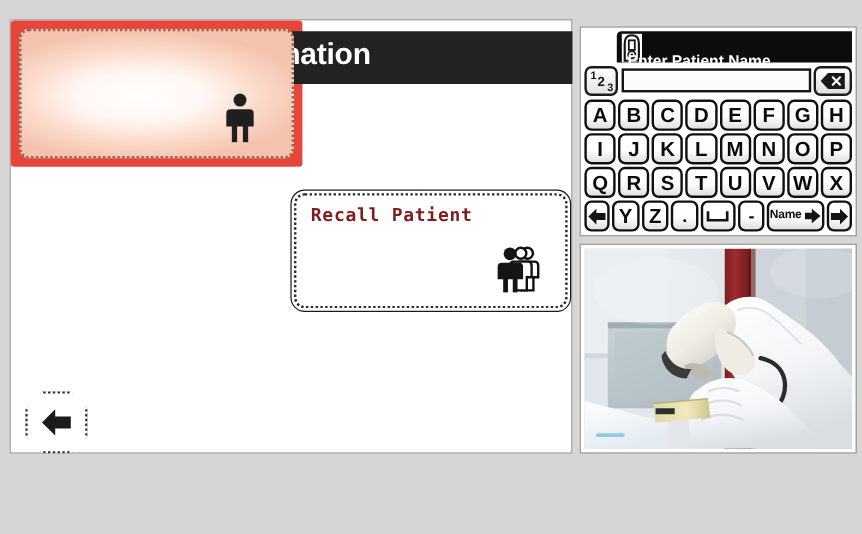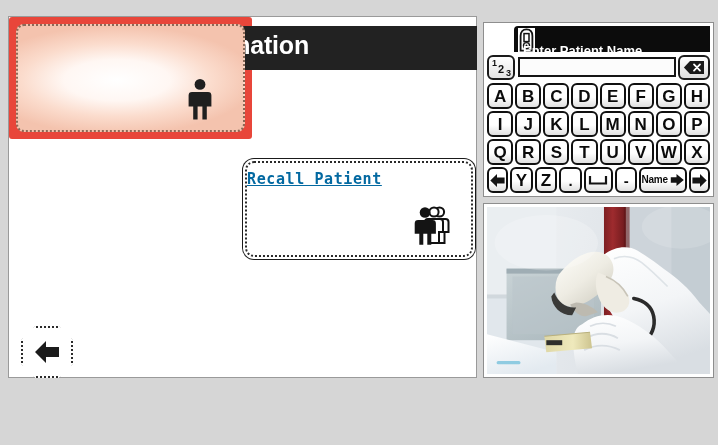--- a/index.html
+++ b/index.html
@@ -50,28 +50,27 @@
   
   .lcd-button {
     position: absolute;
     background: #ffffff;
     border: 2px dotted #2a2a2a;
     border-radius: 9px;
     box-shadow: 0 0 0 2px #ffffff, 0 0 0 3px #1a1a1a;
   }
   .lcd-button .btn-label {
     position: absolute;
-    left: 0; top: 7px;
+    left: 12px; top: 7px;
     font-size: 15px;
     font-weight: bold;
-    color: #0369a1;
+    color: #7f1d1d;
     letter-spacing: 0.6px;
     font-family: "DejaVu Sans Mono", monospace;
     white-space: nowrap;
-    text-decoration: underline;
   }
   #recall-patient-button {
     left: 236px; top: 144px;
     width: 228px; height: 96px;
   }
   #recall-icon-wrap { position: absolute; right: 16px; bottom: 6px; }
 
   #enter-new-patient-button {
     left: 234px; top: 253px;
     width: 243px; height: 122px;

